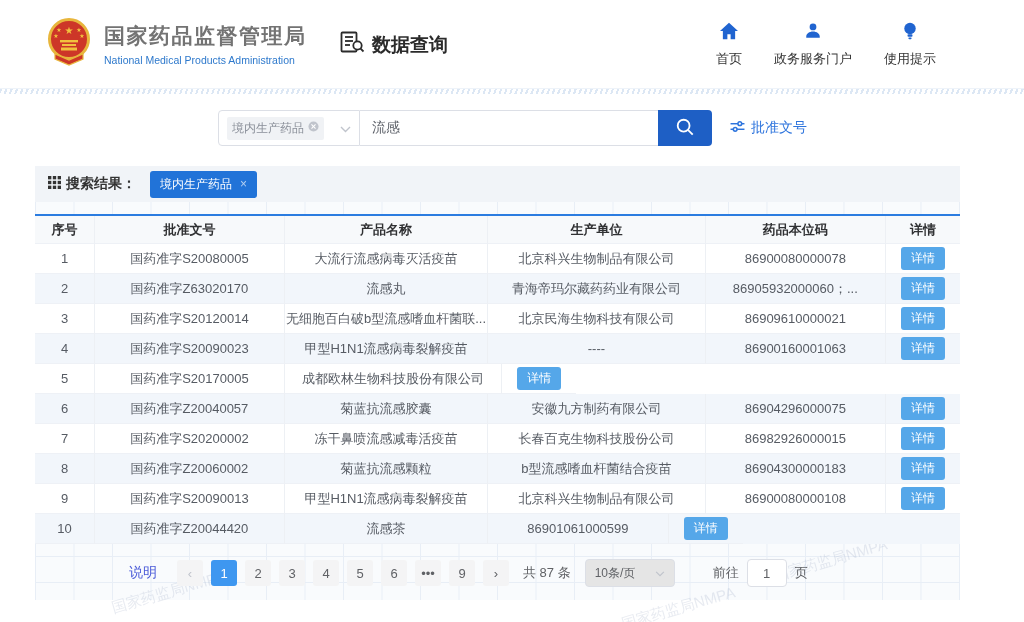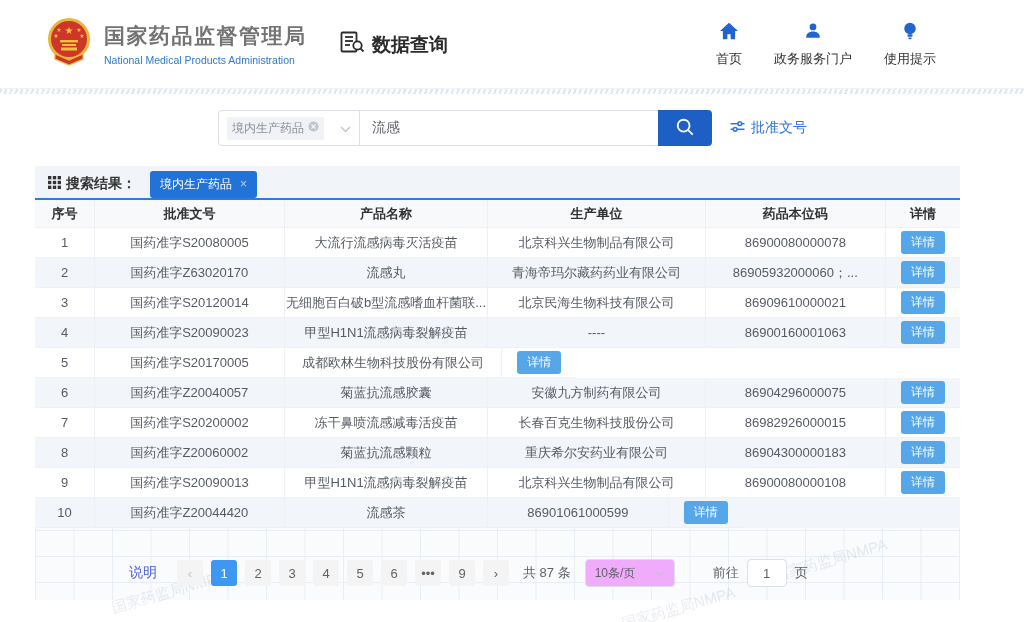--- a/index.html
+++ b/index.html
@@ -48,21 +48,21 @@
 
   
   .results-bar { position:absolute; top:166px; left:35px; width:925px; height:36px; background:#f1f4f8;
                  display:flex; align-items:center; padding:0 13px; z-index:2; }
   .results-label { font-size:14px; font-weight:700; color:#333; margin-left:5px; }
   .result-tag { margin-left:14px; background:#2173d8; color:#fff; font-size:12px; padding:5px 10px;
                 border-radius:3px; display:flex; align-items:center; gap:8px; cursor:pointer; }
   .result-tag .x { color:rgba(255,255,255,0.65); font-size:12px; line-height:1; }
 
   
-  .table { position:absolute; top:198px; left:35px; width:925px; border-top:2px solid #2b7ce0; z-index:2;
+  .table { position:absolute; top:214px; left:35px; width:925px; border-top:2px solid #2b7ce0; z-index:2;
            font-size:13px; }
   .tr { display:flex; }
   .th, .td { display:flex; align-items:center; justify-content:center; text-align:center;
              border-right:1px solid #edf0f4; border-bottom:1px solid #eef1f6; overflow:hidden;
              white-space:nowrap; padding:0 4px; }
   .th:last-child, .td:last-child { border-right:none; }
   .thead .tr { height:28px; background:#f7f9fb; }
   .th { color:#303133; font-weight:600; }
   .tbody .tr { height:30px; background:#fff; }
   .tbody .tr.stripe { background:#f2f6fb; }
@@ -73,21 +73,21 @@
 
   
   .pager { position:absolute; top:559px; left:35px; width:925px; height:28px; display:flex;
            align-items:center; padding-left:94px; z-index:3; font-size:13px; color:#606266; }
   .note-link { color:#4a5ad8; font-size:14px; margin-right:16px; text-decoration:none; cursor:pointer; }
   .pg-btn { min-width:26px; height:26px; margin:0 4px; background:#f4f4f5; border:none; border-radius:3px;
             color:#606266; font-size:13px; cursor:pointer; font-family:inherit; padding:0 4px; }
   .pg-btn.active { background:#3e97f0; color:#fff; }
   .pg-btn.arrow-prev { color:#c0c4cc; }
   .pg-total { margin:0 10px; white-space:nowrap; }
-  .size-select { width:90px; height:28px; border:1px solid #dcdfe6; border-radius:4px; background:#f0abfc;
+  .size-select { width:90px; height:28px; border:1px solid #dcdfe6; border-radius:4px; background:#e5e5e5;
                  display:flex; align-items:center; justify-content:space-between; padding:0 9px;
                  font-size:12px; color:#606266; cursor:pointer; margin-left:4px; }
   .goto { display:flex; align-items:center; gap:8px; margin-left:38px; }
   .goto-input { width:40px; height:28px; border:1px solid #dcdfe6; border-radius:4px; text-align:center;
                 font-size:13px; color:#606266; outline:none; font-family:inherit; }
 </style>
 </head>
 <body>
 
 <div class="page">
@@ -305,21 +305,21 @@
           <div class="td c3">长春百克生物科技股份公司</div>
           <div class="td c4">86982926000015</div>
           <div class="td c5">
             <button class="detail-btn">详情</button>
           </div>
         </div>
         <div class="tr stripe">
           <div class="td c0">8</div>
           <div class="td c1">国药准字Z20060002</div>
           <div class="td c2">菊蓝抗流感颗粒</div>
-          <div class="td c3">重庆希尔安药业有限公司</div>
+          <div class="td c3">b型流感嗜血杆菌结合疫苗</div>
           <div class="td c4">86904300000183</div>
           <div class="td c5">
             <button class="detail-btn">详情</button>
           </div>
         </div>
         <div class="tr">
           <div class="td c0">9</div>
           <div class="td c1">国药准字S20090013</div>
           <div class="td c2">甲型H1N1流感病毒裂解疫苗</div>
           <div class="td c3">北京科兴生物制品有限公司</div>

